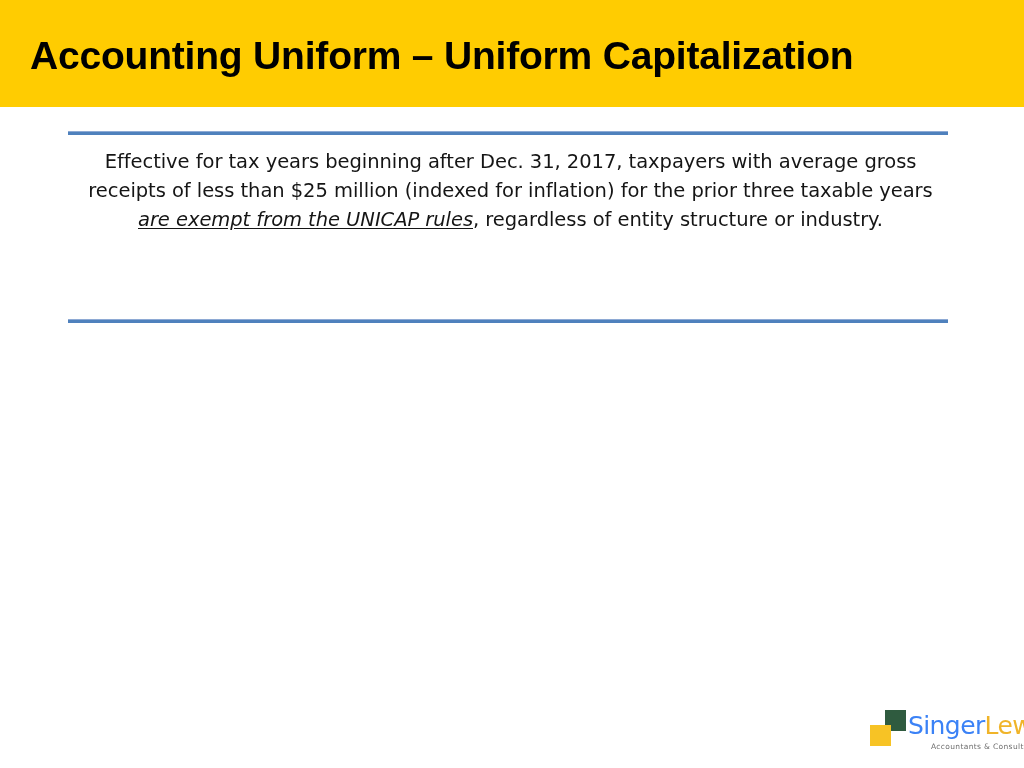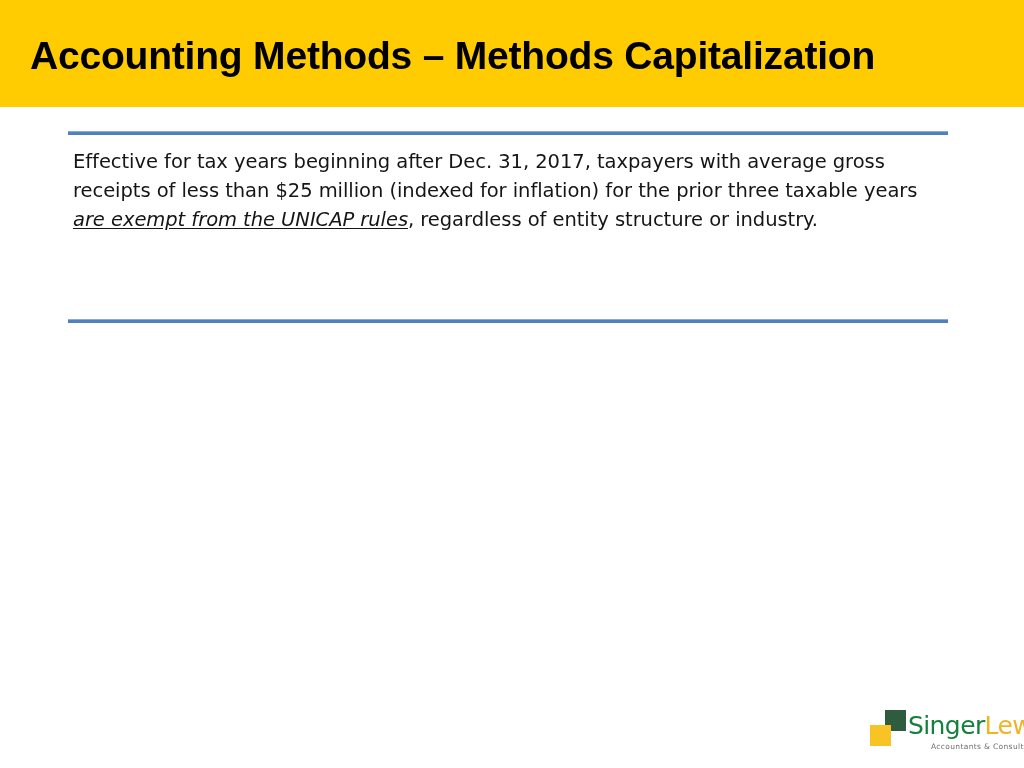--- a/index.html
+++ b/index.html
@@ -66,21 +66,21 @@
     box-sizing: border-box;
   }
 
   .block-text {
     margin-top: 12px;
     padding-left: 5px;
     font-family: "DejaVu Sans", "Liberation Sans", sans-serif;
     font-size: 19.5px;
     line-height: 29px;
     color: #151515;
-    text-align: left;
+    text-align: center;
     letter-spacing: -0.05px;
   }
   .block-text .emph {
     font-style: italic;
     text-decoration: underline;
     text-underline-offset: 2px;
   }
 
   
   .logo {
@@ -116,38 +116,38 @@
   .logo-word {
     position: absolute;
     left: 39px;
     top: 2px;
     font-family: "DejaVu Sans", "Liberation Sans", sans-serif;
     font-size: 25px;
     line-height: 29px;
     letter-spacing: -0.6px;
     white-space: nowrap;
   }
-  .logo-word .w-singer { color: #15803d; text-align: center; }
+  .logo-word .w-singer { color: #3b82f6; text-align: center; }
   .logo-word .w-lewak  { color: #f0b429; }
   .logo-tag {
     position: absolute;
     left: 62px;
     top: 33px;
     font-family: "DejaVu Sans", "Liberation Sans", sans-serif;
     font-size: 7.5px;
     letter-spacing: 0.35px;
     color: #6e6e6e;
     white-space: nowrap;
   }
 </style>
 </head>
 <body>
 
 <div class="title-band">
-  <div class="slide-title">Accounting Methods – Methods Capitalization</div>
+  <div class="slide-title">Accounting Uniform – Uniform Capitalization</div>
 </div>
 
 <div class="content">
 
   <div class="block block-1">
     <div class="rule"></div>
     <div class="block-text">
       <span>Effective for tax years beginning after Dec. 31, 2017, taxpayers with average gross receipts of less than $25 million (indexed for inflation) for the prior three taxable years </span><span class="emph">are exempt from the UNICAP rules</span><span>, regardless of entity structure or industry.</span>
     </div>
   </div>

